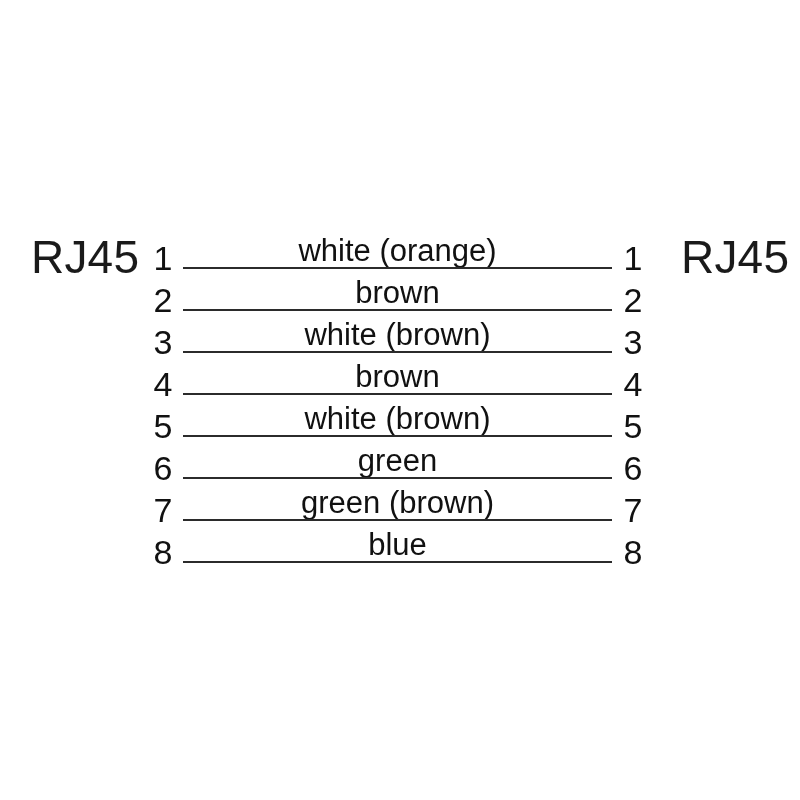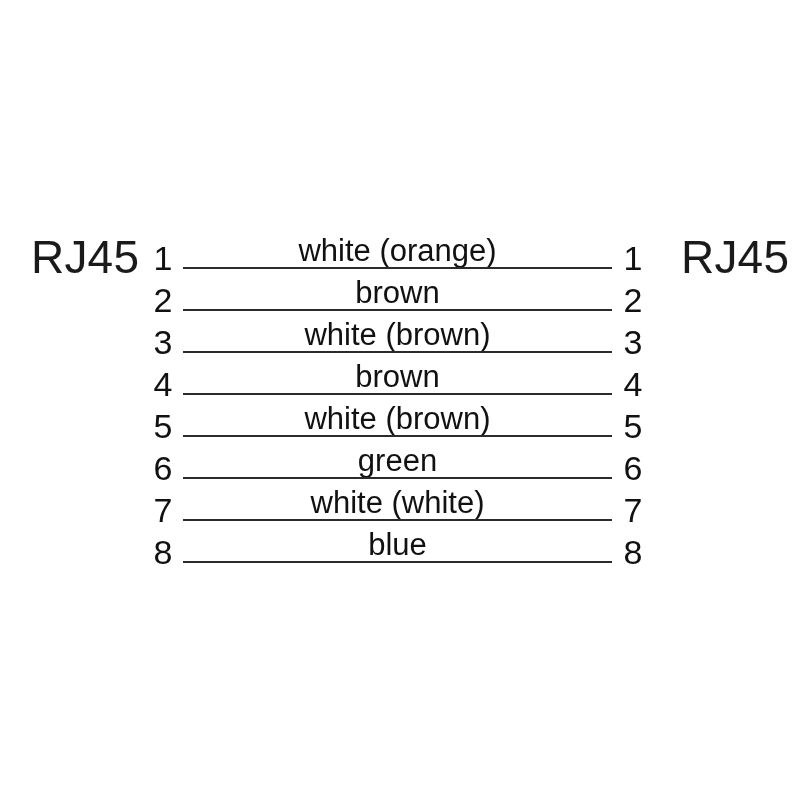--- a/index.html
+++ b/index.html
@@ -116,21 +116,21 @@
         <div class="pin-number left">5</div>
         <div class="pin-number right">5</div>
       </div>
       <div class="pin-row" style="top: 478px;">
         <div class="wire-label">green</div>
         <div class="wire-line"></div>
         <div class="pin-number left">6</div>
         <div class="pin-number right">6</div>
       </div>
       <div class="pin-row" style="top: 520px;">
-        <div class="wire-label">white (white)</div>
+        <div class="wire-label">green (brown)</div>
         <div class="wire-line"></div>
         <div class="pin-number left">7</div>
         <div class="pin-number right">7</div>
       </div>
       <div class="pin-row" style="top: 562px;">
         <div class="wire-label">blue</div>
         <div class="wire-line"></div>
         <div class="pin-number left">8</div>
         <div class="pin-number right">8</div>
       </div>

